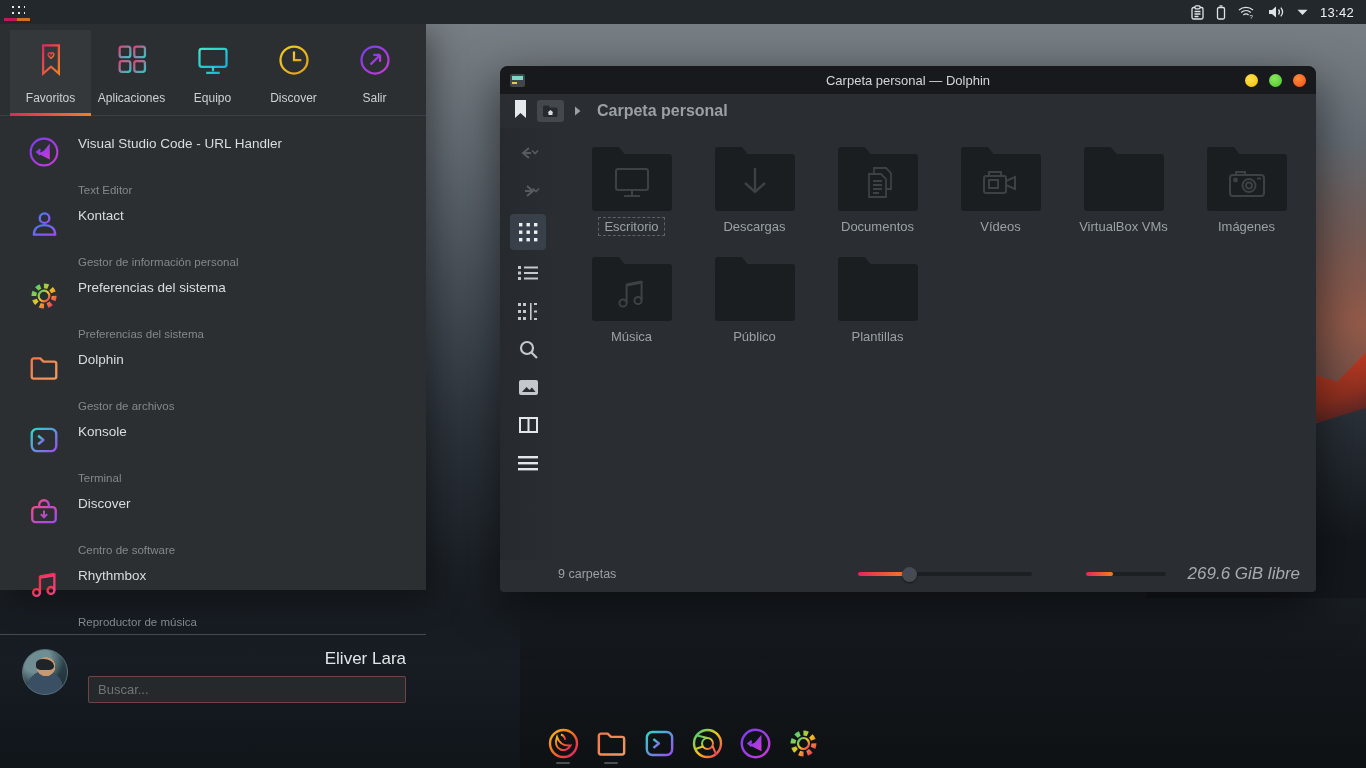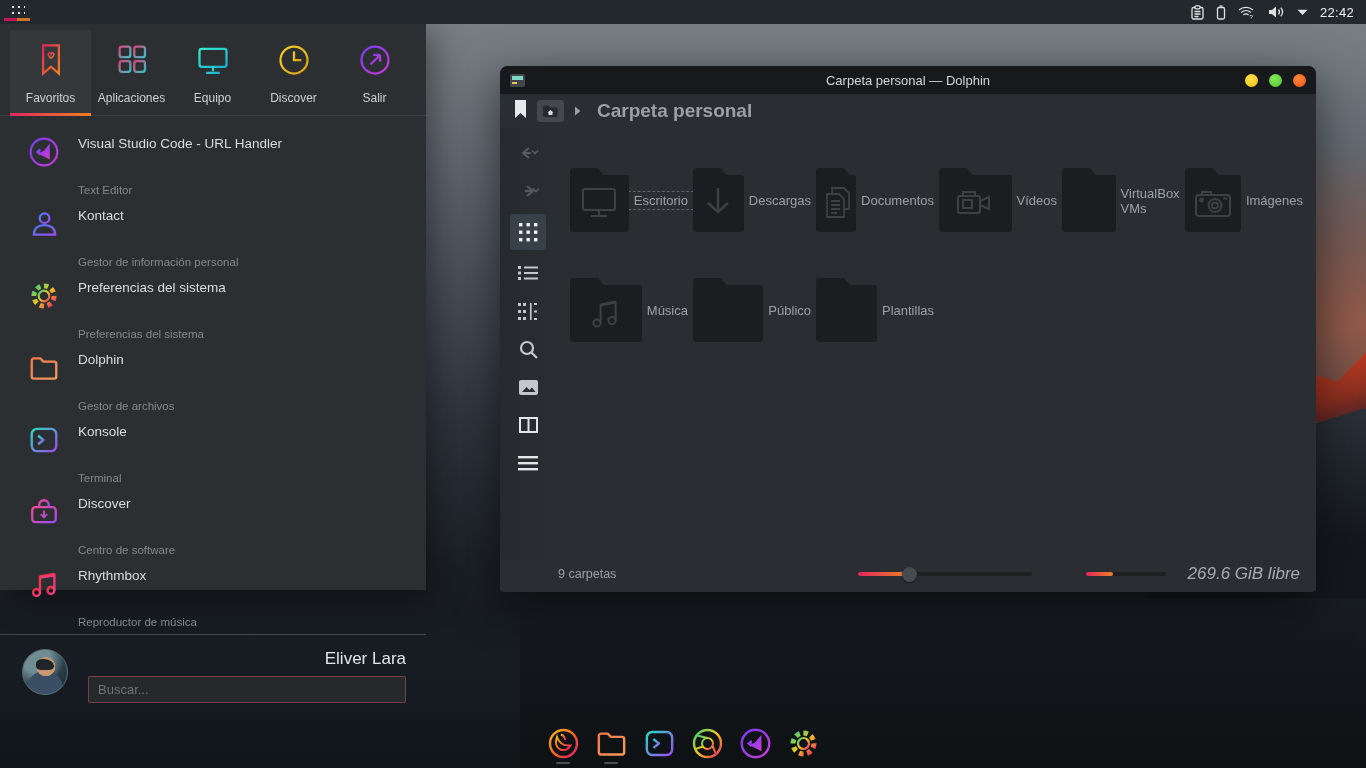--- a/index.html
+++ b/index.html
@@ -86,33 +86,33 @@
   .win-title { position:absolute; left:0; right:0; text-align:center; font-size:13px;
     color:#d2d6d9; pointer-events:none; }
   .win-btns { margin-left:auto; display:flex; gap:11px; z-index:2; }
   .win-btn { width:13px; height:13px; border-radius:50%; cursor:pointer; }
   .win-btn.min { background:radial-gradient(circle at 40% 35%,#ffe24a,#f1bd0e); }
   .win-btn.max { background:radial-gradient(circle at 40% 35%,#8ae85e,#4cc32a); }
   .win-btn.close { background:radial-gradient(circle at 40% 35%,#ff8a3c,#f34e14); }
   .toolbar { height:34px; display:flex; align-items:center; gap:10px; padding:0 14px; }
   .home-btn { width:27px; height:22px; background:#43484d; border-radius:3px;
     display:flex; align-items:center; justify-content:center; cursor:pointer; }
-  .crumb-text { font-size:19px; font-weight:bold; color:#9aa0a5; margin-left:6px; }
+  .crumb-text { font-size:16px; font-weight:bold; color:#9aa0a5; margin-left:6px; }
   .win-body { flex:1; display:flex; }
   .side-strip { width:56px; display:flex; flex-direction:column; align-items:center;
     padding-top:10px; gap:6px; background:linear-gradient(90deg,#26292d,#2a2e32); }
   .sbtn { width:36px; height:30px; border-radius:4px; display:flex; align-items:center;
     justify-content:center; cursor:pointer; }
   .sbtn.tall { height:36px; }
   .sbtn.active { background:#384049; }
   .sbtn.gap { margin-top:2px; }
 
   .folder-grid { flex:1; padding:14px 6px 0 14px; display:grid;
     grid-template-columns:repeat(6,123px); grid-auto-rows:110px; justify-content:start; }
-  .fitem { display:flex; flex-direction:row; align-items:center; cursor:pointer; }
+  .fitem { display:flex; flex-direction:column; align-items:center; cursor:pointer; }
   .ficon { width:80px; height:57px; background:#1b1e21; border-radius:3px;
     margin-top:12px; position:relative; display:flex; align-items:center; justify-content:center; }
   .ficon::before { content:''; position:absolute; top:-7px; left:0; width:34px; height:8px;
     background:#1b1e21; border-radius:3px 2px 0 0;
     clip-path:polygon(0 0,80% 0,100% 100%,0 100%); }
   .flabel { margin-top:7px; font-size:13px; color:#9aa1a6; padding:1px 5px; }
   .fitem.selected .flabel { outline:1px dashed #5c6artifact167; outline:1px dashed #5c6267; }
 
   .statusbar { height:32px; display:flex; align-items:center; padding:0 16px 4px 58px; gap:8px; }
   .status-left { font-size:12.5px; color:#9aa0a5; }
@@ -237,21 +237,21 @@
           <path d="M1 5v4h3l4 3.5v-11L4 5z" fill="#dfe3e6" stroke="none"></path>
           <path d="M10.5 4.5 a4 4 0 0 1 0 5"></path>
           <path d="M12.8 2.6 a7 7 0 0 1 0 8.8"></path>
         </svg>
       </span>
       <span>
         <svg width="11" height="7" viewBox="0 0 11 7">
             <path d="M0.5 0.8 L5.5 6 L10.5 0.8 Z" fill="#dfe3e6"></path>
           </svg>
       </span>
-      <span class="clock">22:42</span>
+      <span class="clock">13:42</span>
     </div>
   </div>
 
   <div class="menu">
     <div class="tabs">
       <div class="tab active">
         <span>
           <svg width="34" height="36" viewBox="0 0 30 32" fill="none" stroke="url(#g-pinkorange)" stroke-width="2">
             <path d="M8 3 h14 v25 l-7 -6 l-7 6 z"></path>
             <path d="M12.4 11.2 c0-1.2 1-2 2-1.4 c.3 .2 .5 .4 .6 .7 c.1-.3 .3-.5 .6-.7 c1-.6 2 .2 2 1.4 c0 1.4-1.8 2.6-2.6 3.2 c-.8-.6-2.6-1.8-2.6-3.2 z" stroke-width="1.4"></path>

